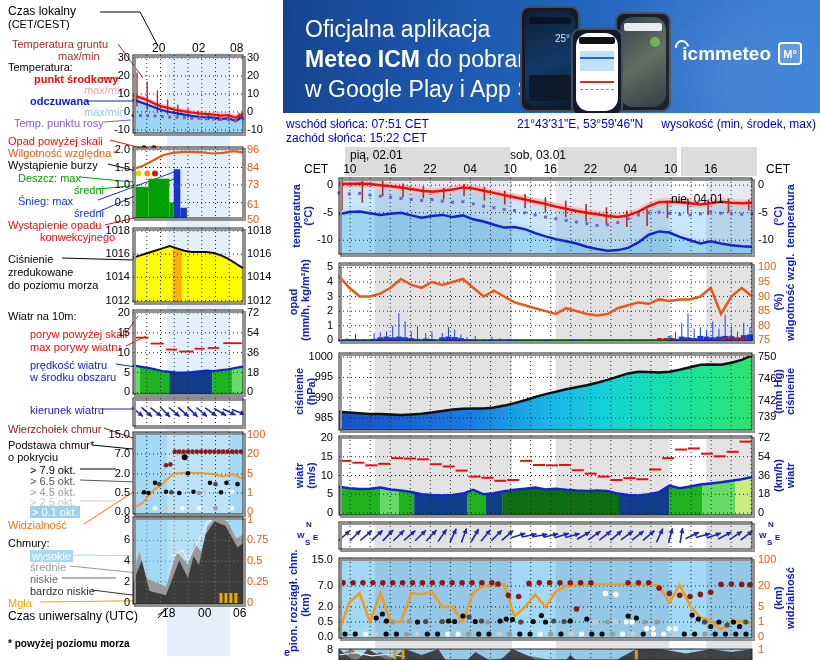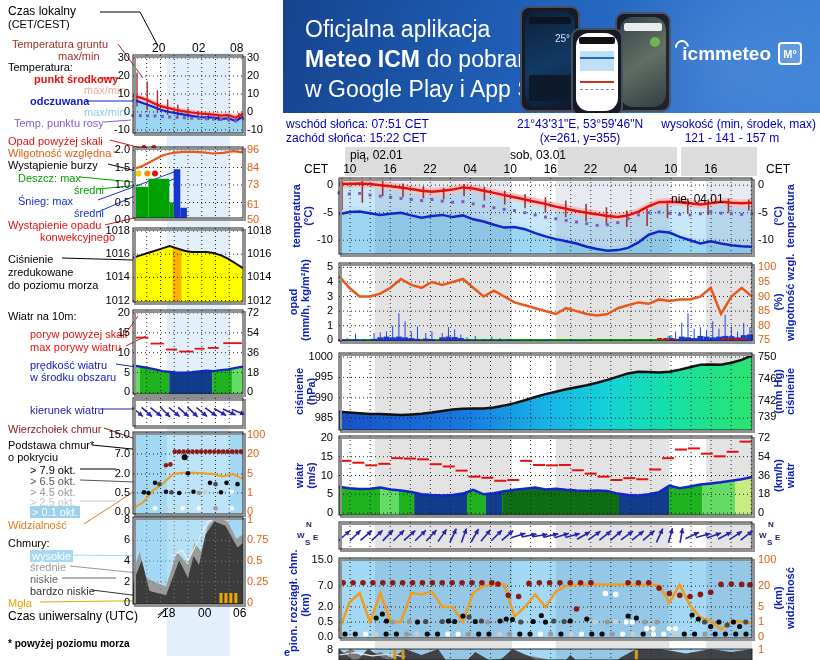--- a/index.html
+++ b/index.html
@@ -64,23 +64,21 @@
     <div id="logo">
       <span class="swoosh"></span>
       <span>icmmeteo</span>
       <span class="badge">M°</span>
     </div>
   </div>
 
   <div class="hdrtxt" style="left:286px;top:117px">wschód słońca: 07:51 CET</div>
   <div class="hdrtxt" style="left:286px;top:131px">zachód słońca: 15:22 CET</div>
   <div class="hdrtxt" style="left:460px;top:117px;width:240px;text-align:center">21°43'31"E, 53°59'46"N</div>
-  <div class="hdrtxt" style="left:460px;top:131px;width:240px;text-align:center">(x=261,  y=355)</div>
   <div class="hdrtxt" style="left:648px;top:117px;width:168px;text-align:right">wysokość (min, środek, max)</div>
-  <div class="hdrtxt" style="left:648px;top:131px;width:168px;text-align:center">121 - 141 - 157 m</div>
 
   <div class="band" style="left:345px;top:147px;width:165px;height:29px"></div>
   <div class="band" style="left:558px;top:147px;width:119px;height:29px"></div>
   <div class="band" style="left:681px;top:147px;width:76px;height:29px"></div>
 
   <svg id="gfx" width="820" height="660">
       <polygon points="339.0,183.5 349.3,184.1 359.6,183.5 370.0,184.1 380.3,185.2 390.6,186.3 400.9,187.4 411.3,189.0 421.6,190.7 431.9,191.8 442.3,190.7 452.6,189.6 462.9,187.4 473.2,188.5 483.6,190.7 493.9,192.9 504.2,195.1 514.5,197.3 524.9,199.5 535.2,201.7 545.5,203.9 555.8,206.6 566.1,208.8 576.5,211.0 586.8,212.7 597.1,214.3 607.5,216.0 617.8,217.1 628.1,215.4 638.4,211.6 648.8,206.1 659.1,202.2 669.4,201.7 679.7,202.2 690.0,203.3 700.4,204.4 710.7,203.3 721.0,201.7 731.4,202.8 741.7,203.3 752.0,202.8 752,254.0 339,254.0" fill="#C8E8FA"></polygon>
       <polygon points="339.0,209.4 349.3,207.2 359.6,206.6 370.0,208.3 380.3,209.9 390.6,208.8 400.9,207.7 411.3,210.5 421.6,212.7 431.9,211.0 442.3,209.9 452.6,212.1 462.9,210.5 473.2,214.3 483.6,216.6 493.9,219.9 504.2,222.6 514.5,222.1 524.9,224.3 535.2,228.1 545.5,231.4 555.8,234.2 566.1,236.4 576.5,238.6 586.8,241.9 597.1,244.1 607.5,245.7 617.8,245.2 628.1,243.0 638.4,237.5 648.8,229.8 659.1,226.5 669.4,227.6 679.7,232.0 690.0,235.3 700.4,238.6 710.7,236.4 721.0,238.6 731.4,240.2 741.7,241.3 752.0,241.9 752,254.0 339,254.0" fill="#BFE2F6"></polygon>
       <polygon points="339.0,214.3 349.3,212.1 359.6,211.6 370.0,213.2 380.3,214.9 390.6,213.8 400.9,212.7 411.3,215.4 421.6,217.7 431.9,216.0 442.3,214.9 452.6,217.1 462.9,215.4 473.2,219.3 483.6,221.5 493.9,224.8 504.2,227.6 514.5,227.0 524.9,229.2 535.2,233.1 545.5,236.4 555.8,239.1 566.1,241.3 576.5,243.5 586.8,246.8 597.1,249.0 607.5,250.7 617.8,250.1 628.1,247.9 638.4,242.4 648.8,234.7 659.1,231.4 669.4,232.5 679.7,236.9 690.0,240.2 700.4,243.5 710.7,241.3 721.0,243.5 731.4,245.2 741.7,246.3 752.0,246.8 752,254.0 339,254.0" fill="#9CD6F3"></polygon>
       <rect x="374.931" y="178" width="137.11599999999999" height="76" fill="rgba(60,85,130,0.12)"></rect>

